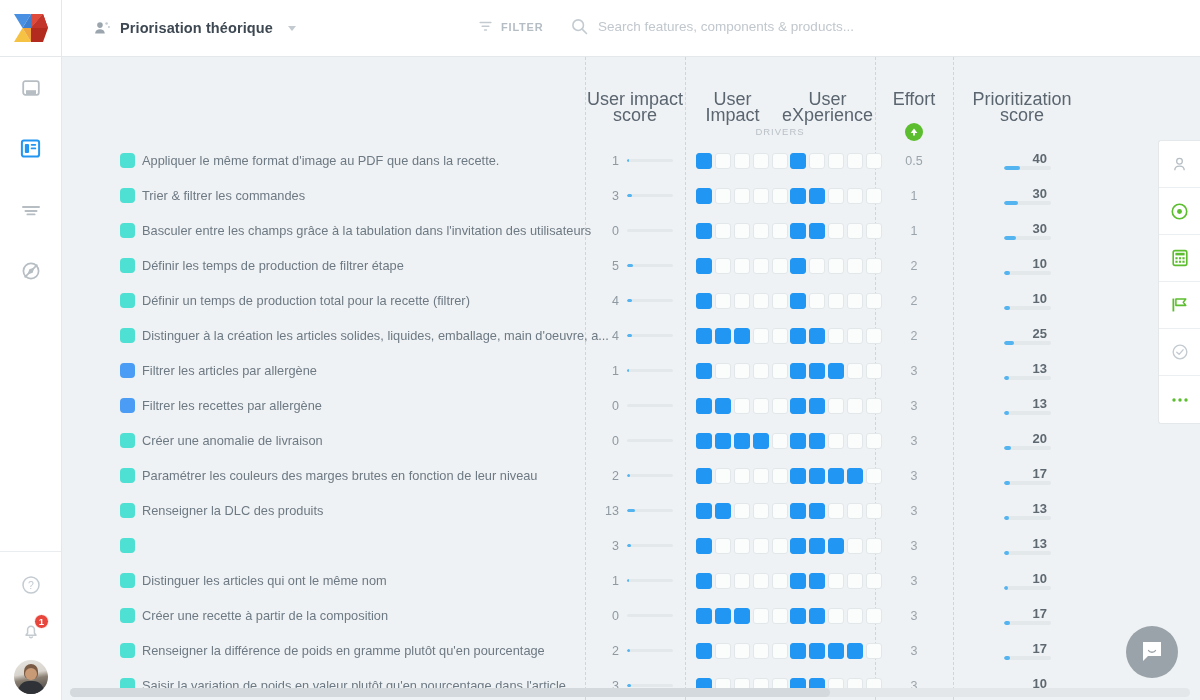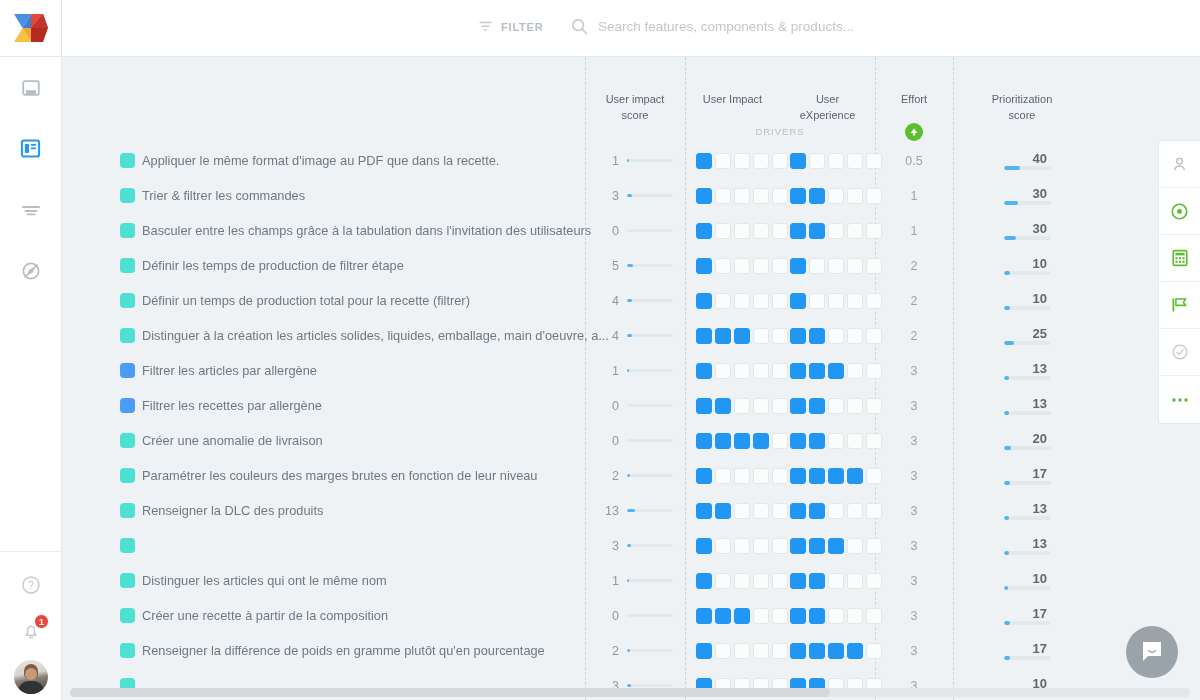--- a/index.html
+++ b/index.html
@@ -129,21 +129,21 @@
   .z-eff   { left: 813px; width: 78px; }
   .z-prio  { left: 891px; width: 138px; }
 
   .hdr-drivers {
     position: absolute; top: 69px; left: 623px; width: 190px;
     text-align: center; font-size: 9.5px; color: #b9c1c7;
     letter-spacing: 1px;
   }
   .hdr {
     position: absolute; top: 34px;
-    text-align: center; font-size: 11px; color: #5a6570; line-height: 16px;
+    text-align: center; font-size: 18px; color: #5a6570; line-height: 16px;
   }
   .h-uis  { left: 523px; width: 100px; }
   .h-ui   { left: 623px; width: 95px; }
   .h-ux   { left: 718px; width: 95px; }
   .h-eff  { left: 813px; width: 78px; }
   .h-prio { left: 891px; width: 138px; }
 
   .eff-badge {
     position: absolute; top: 66px; left: 843px;
     width: 18px; height: 18px; border-radius: 50%;
@@ -227,20 +227,30 @@
       <polygon points="1,2 18,2 9.5,16" fill="#4a90e2"></polygon>
       <polygon points="18,2 30,2 18,16" fill="#e04a3a"></polygon>
       <polygon points="9.5,16 18,2 18,16" fill="#3f7fd0"></polygon>
       <polygon points="1,30 9.5,16 18,30" fill="#f6c244"></polygon>
       <polygon points="9.5,16 18,16 18,30" fill="#f0a63c"></polygon>
       <polygon points="18,16 30,2 35,16 30,30 18,30" fill="#b32b1e"></polygon>
       <polygon points="18,16 30,2 35,16" fill="#c3342a"></polygon>
     </svg>
   </div>
 
+  <div class="title-wrap">
+    <svg class="title-icon" viewBox="0 0 20 20">
+      <circle cx="7" cy="6" r="3.3" fill="#9aa5ae"></circle>
+      <path d="M1.3 16c0-3.2 2.6-5 5.7-5s5.7 1.8 5.7 5z" fill="#9aa5ae"></path>
+      <circle cx="14.8" cy="4.2" r="1.5" fill="#c3cbd1"></circle>
+      <circle cx="17.6" cy="8.2" r="1.2" fill="#c3cbd1"></circle>
+    </svg>
+    <span class="proj-title">Priorisation théorique</span>
+    <span class="caret-down"></span>
+  </div>
 
   <div class="filter-btn">
     <svg width="15" height="15" viewBox="0 0 16 16">
       <rect x="1.5" y="3" width="13" height="1.6" rx=".8" fill="#c3cbd1"></rect>
       <rect x="3.6" y="7" width="8.8" height="1.6" rx=".8" fill="#c3cbd1"></rect>
       <rect x="6.2" y="11" width="3.6" height="1.6" rx=".8" fill="#c3cbd1"></rect>
     </svg>
     <span class="filter-label">FILTER</span>
   </div>
 
@@ -847,20 +857,21 @@
         <div class="eff">3</div>
         <div class="prio">
           <span class="prio-num">17</span>
           <span class="pbar">
             <i style="width:14%"></i>
           </span>
         </div>
       </div>
       <div class="row">
         <div class="swatch" style="background:#4ee0d2"></div>
+        <div class="feat">Saisir la variation de poids en valeur plutôt qu'en pourcentage dans l'article</div>
         <div class="uis">
           <span class="uis-num">3</span>
           <span class="minibar">
             <i style="width:8%"></i>
           </span>
         </div>
         <div class="boxes bx-ui">
           <div class="bx on"></div>
           <div class="bx"></div>
           <div class="bx"></div>

